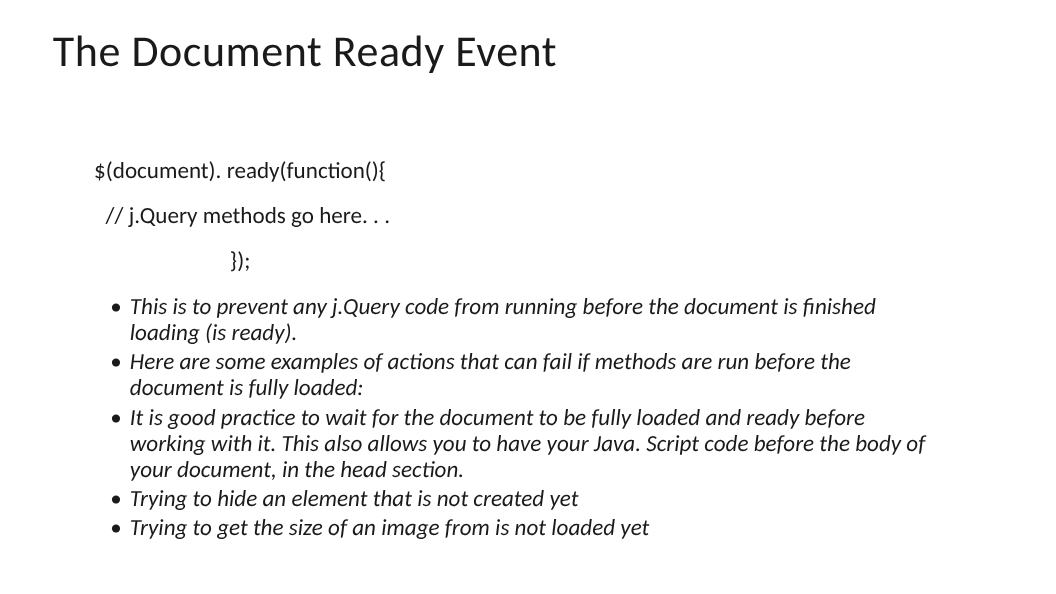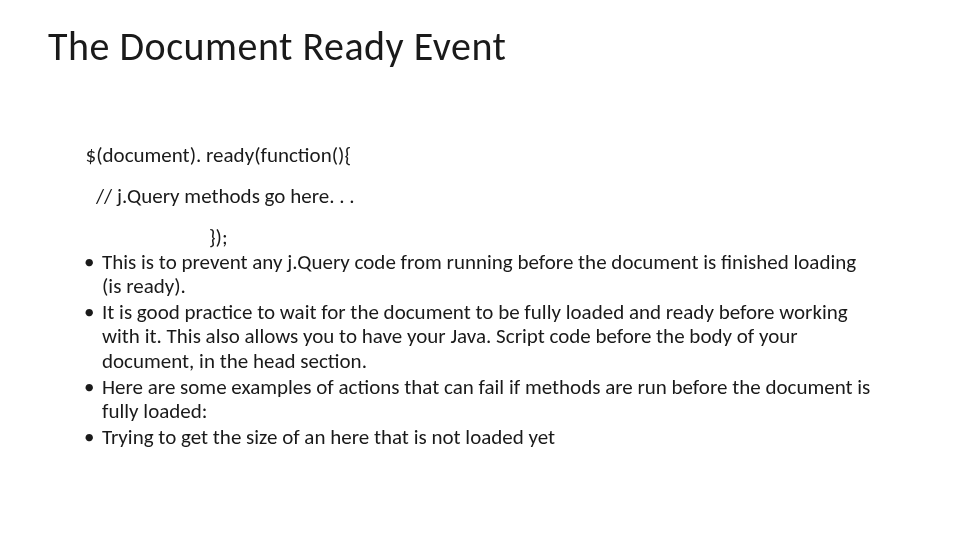--- a/index.html
+++ b/index.html
@@ -45,22 +45,23 @@
   .bullets {
     position: absolute;
     left: 82px;
     top: 250px;
     right: 60px;
     font-size: 21px;
     line-height: 1.15;
   }
   .bullets ul {
     list-style: none;
-    margin: 0;
+    margin: 16px;
     padding: 0;
+    font-style: italic;
   }
   .bullets li {
     position: relative;
     padding-left: 20px;
     margin: 0 0 2px 0;
   }
   .bullets li::before {
     content: "•";
     position: absolute;
     left: 2px;
@@ -77,19 +78,20 @@
 
   <div class="code-block">
     <span class="code-line">$(document). ready(function(){</span>
     <span class="code-indent">// j.Query methods go here. . .</span>
     <span class="code-line">});</span>
   </div>
 
   <div class="bullets">
     <ul>
       <li>This is to prevent any j.Query code from running before the document is finished loading (is ready).</li>
+      <li>Here are some examples of actions that can fail if methods are run before the document is fully loaded:</li>
       <li>It is good practice to wait for the document to be fully loaded and ready before working with it. This also allows you to have your Java. Script code before the body of your document, in the head section.</li>
-      <li>Here are some examples of actions that can fail if methods are run before the document is fully loaded:</li>
-      <li>Trying to get the size of an here that is not loaded yet</li>
+      <li>Trying to hide an element that is not created yet</li>
+      <li>Trying to get the size of an image from is not loaded yet</li>
     </ul>
   </div>
 
 </div>
 
 </body></html>

